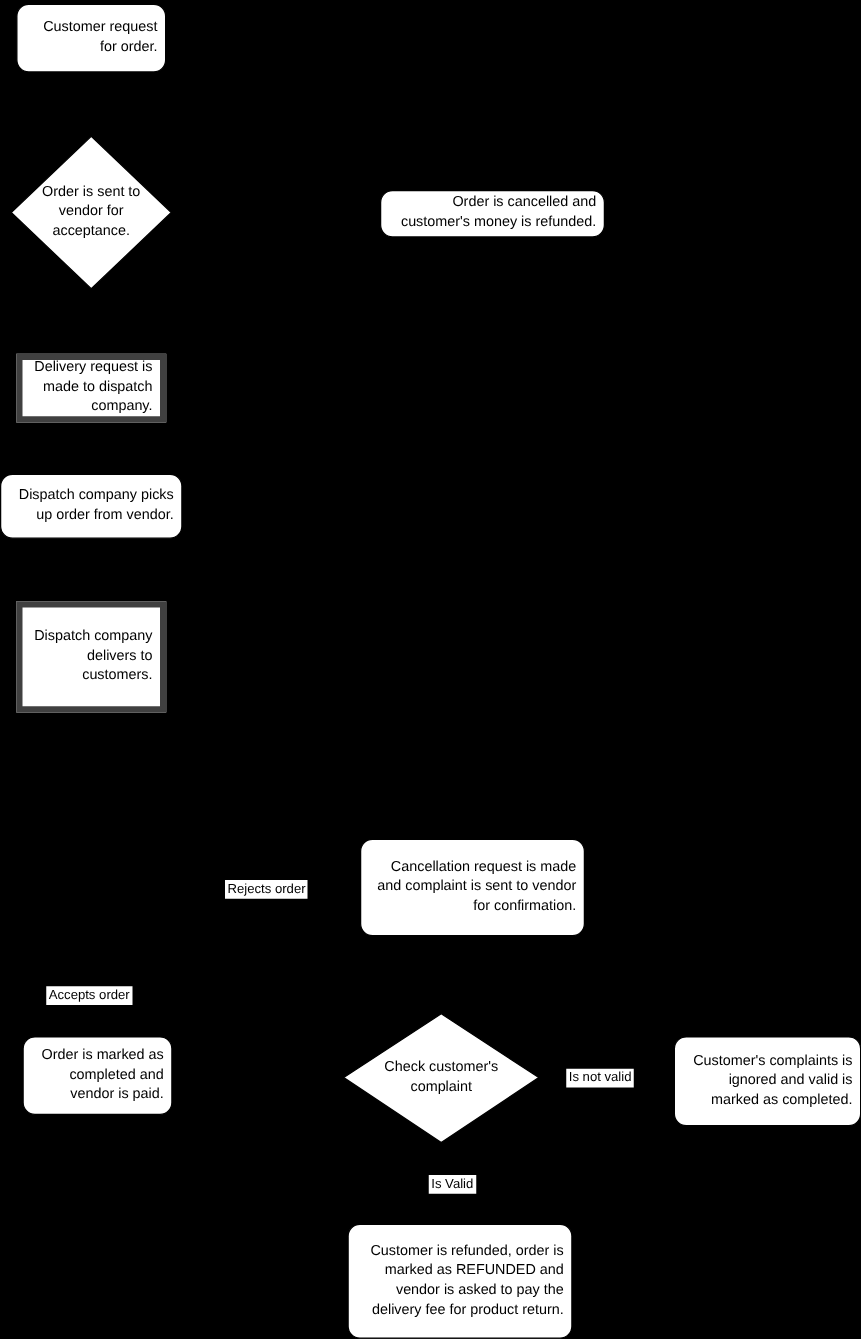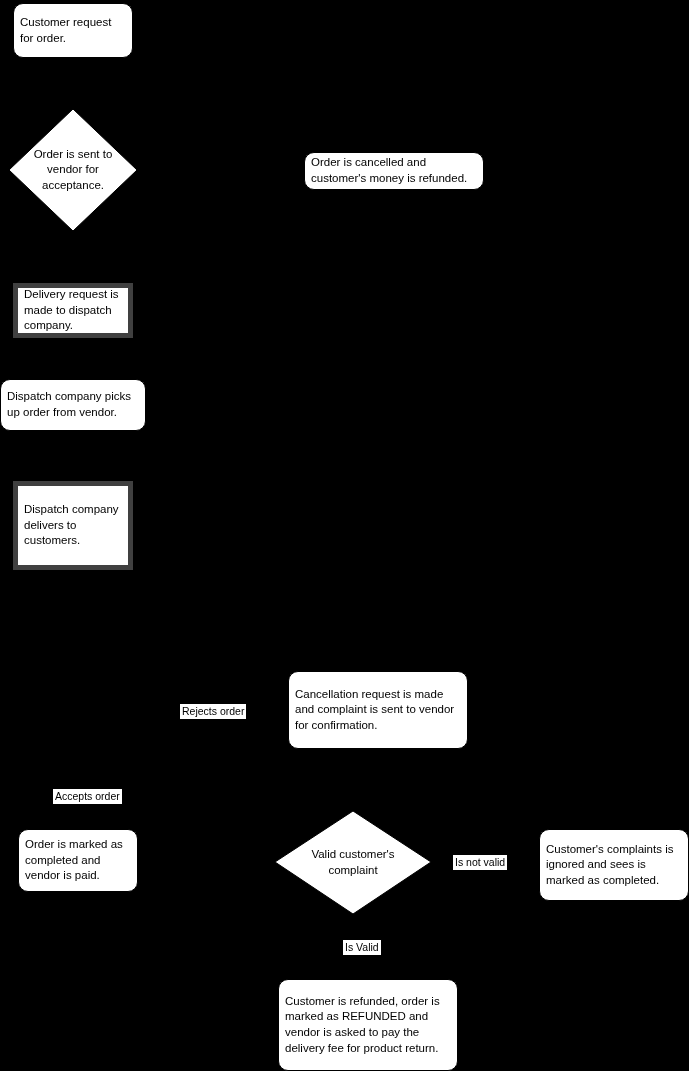--- a/index.html
+++ b/index.html
@@ -16,21 +16,21 @@
     overflow: hidden;
   }
   .node {
     position: absolute;
     box-sizing: border-box;
     background: #ffffff;
     color: #000000;
     display: flex;
     align-items: center;
     justify-content: center;
-    text-align: left;
+    text-align: right;
     font-size: 11.5px;
     line-height: 1.35;
     padding: 4px 6px;
   }
   .rect {
     border: 5px solid #404040;
   }
   .round {
     border: 1px solid #000000;
     border-radius: 10px;
@@ -105,32 +105,32 @@
   </div>
 
   <div class="node round" style="left:18px; top:829px; width:120px; height:63px;">
     <span>Order is marked as completed and vendor is paid.</span>
   </div>
 
   <div class="diamond-wrap" style="left:274px; top:810px; width:158px; height:105px;">
     <svg class="diamond-shape" viewBox="0 0 158 105" preserveAspectRatio="none">
       <polygon points="79,1 157,52 79,104 1,52" fill="#ffffff" stroke="#000000" stroke-width="1"></polygon>
     </svg>
-    <div class="diamond-label" style="width:62%;">Valid customer's complaint</div>
+    <div class="diamond-label" style="width:62%;">Check customer's complaint</div>
   </div>
 
   <div class="node round" style="left:539px; top:829px; width:150px; height:72px;">
-    <span>Customer's complaints is ignored and sees is marked as completed.</span>
+    <span>Customer's complaints is ignored and valid is marked as completed.</span>
   </div>
 
   <div class="node round" style="left:278px; top:979px; width:180px; height:92px;">
     <span>Customer is refunded, order is marked as REFUNDED and vendor is asked to pay the delivery fee for product return.</span>
   </div>
 
   <div class="edge-label" style="left:180px; top:704px;text-align:center;">Rejects order</div>
 
-  <div class="edge-label" style="left:53px; top:789px;">Accepts order</div>
+  <div class="edge-label" style="left:37px; top:789px;">Accepts order</div>
 
   <div class="edge-label" style="left:453px; top:855px;">Is not valid</div>
 
   <div class="edge-label" style="left:343px; top:940px;">Is Valid</div>
 
 </div>
 
 </body></html>

